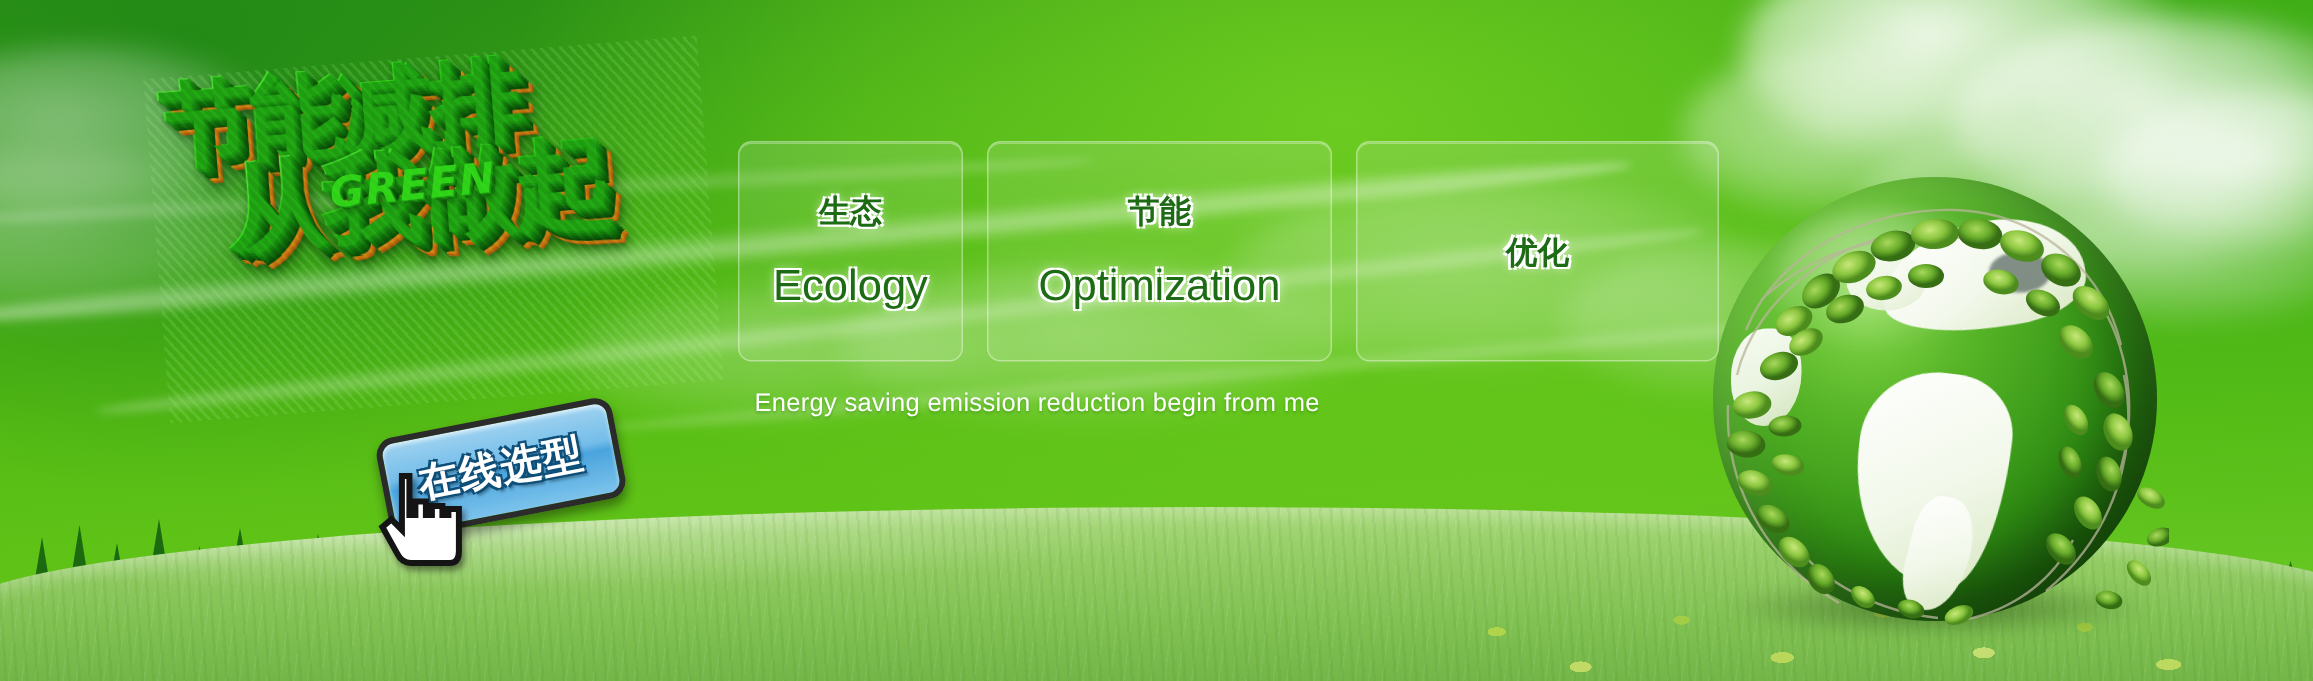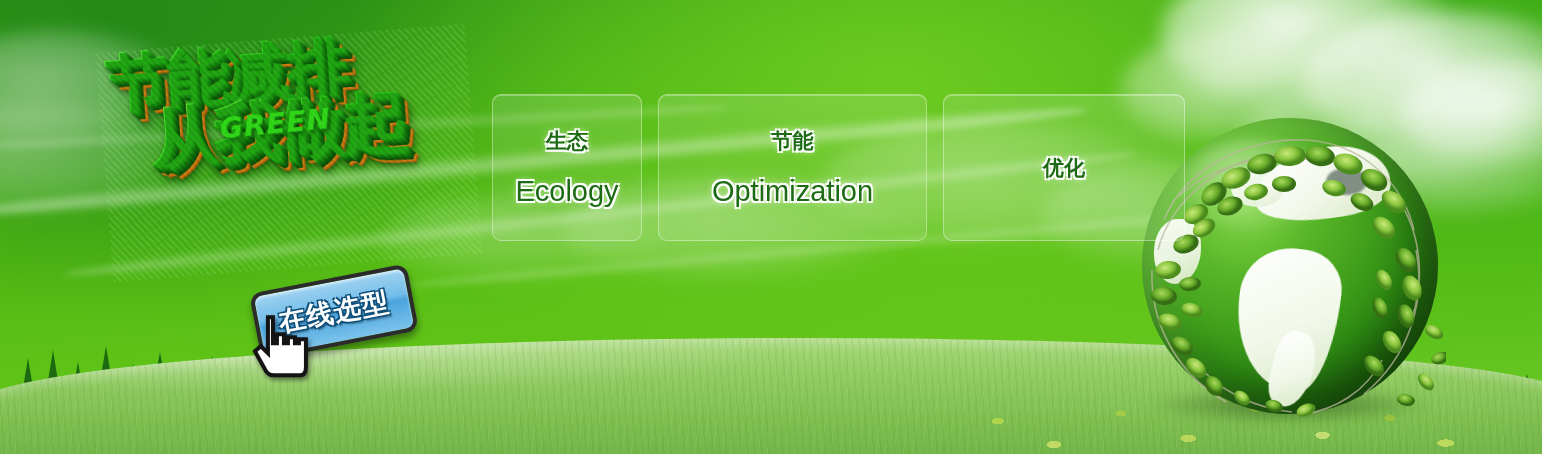--- a/index.html
+++ b/index.html
@@ -232,21 +232,21 @@
     border: 1px solid rgba(255,255,255,0.38);
     box-shadow: inset 0 1px 0 rgba(255,255,255,0.30);
     display: flex;
     flex-direction: column;
     align-items: center;
     justify-content: center;
     gap: 20px;
     padding: 0 10px;
     box-sizing: border-box;
   }
-  .fbox-w2 { width: 269px; }
+  .fbox-w2 { width: 230px; }
   .fbox-w3 { width: 242px; }
   .fb-cn {
     font-family: "DejaVu Sans", "Liberation Sans", sans-serif;
     font-size: 21px;
     font-weight: 700;
     color: #1d6b14;
     white-space: nowrap;
     text-shadow:
       -1.6px -1.6px 0 #ffffff,
        1.6px -1.6px 0 #ffffff,
@@ -558,14 +558,15 @@
     </div>
     <div class="fbox fbox-w2">
       <span class="fb-cn">节能</span>
       <span class="fb-en">Optimization</span>
     </div>
     <div class="fbox fbox-w3">
       <span class="fb-cn">优化</span>
     </div>
   </div>
 
+  <div class="tagline">Energy saving emission reduction begin from me</div>
 
 </div>
 
 </body></html>

